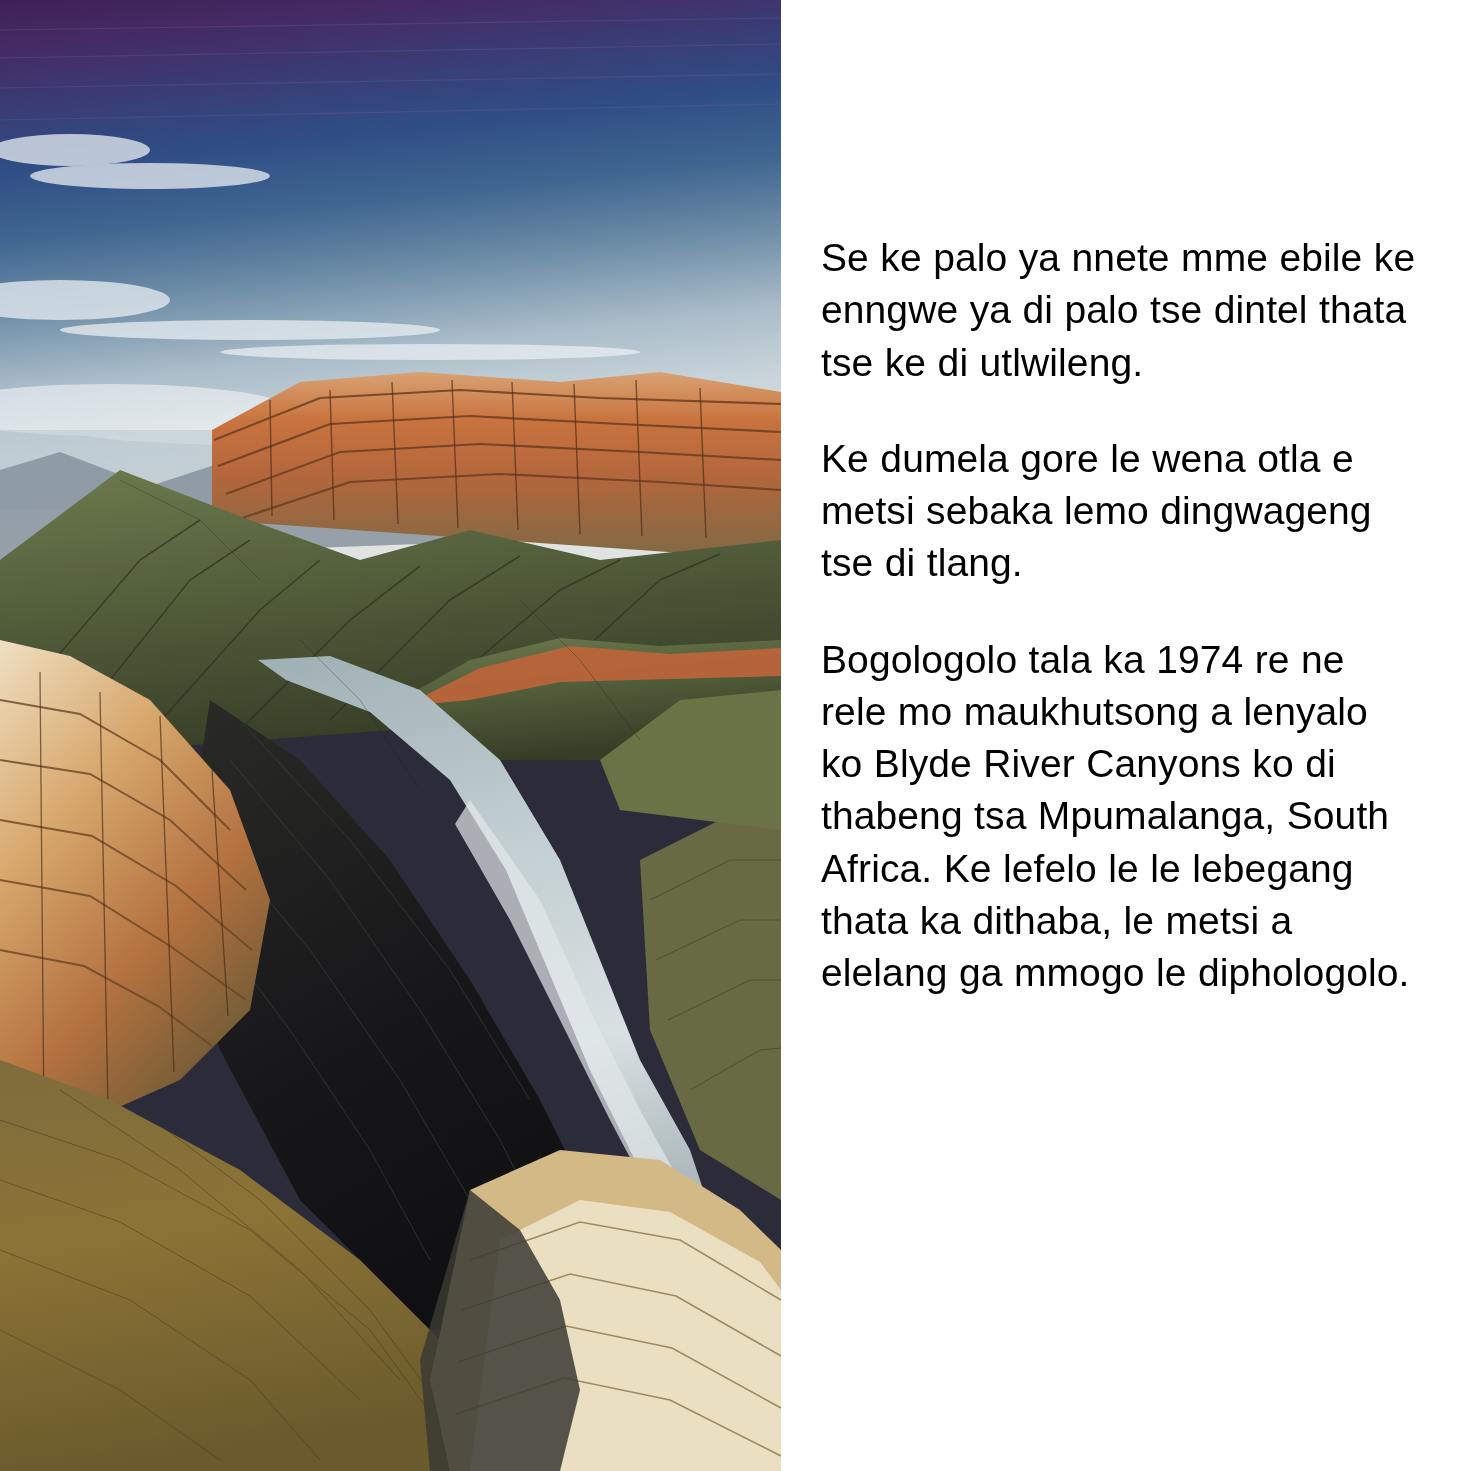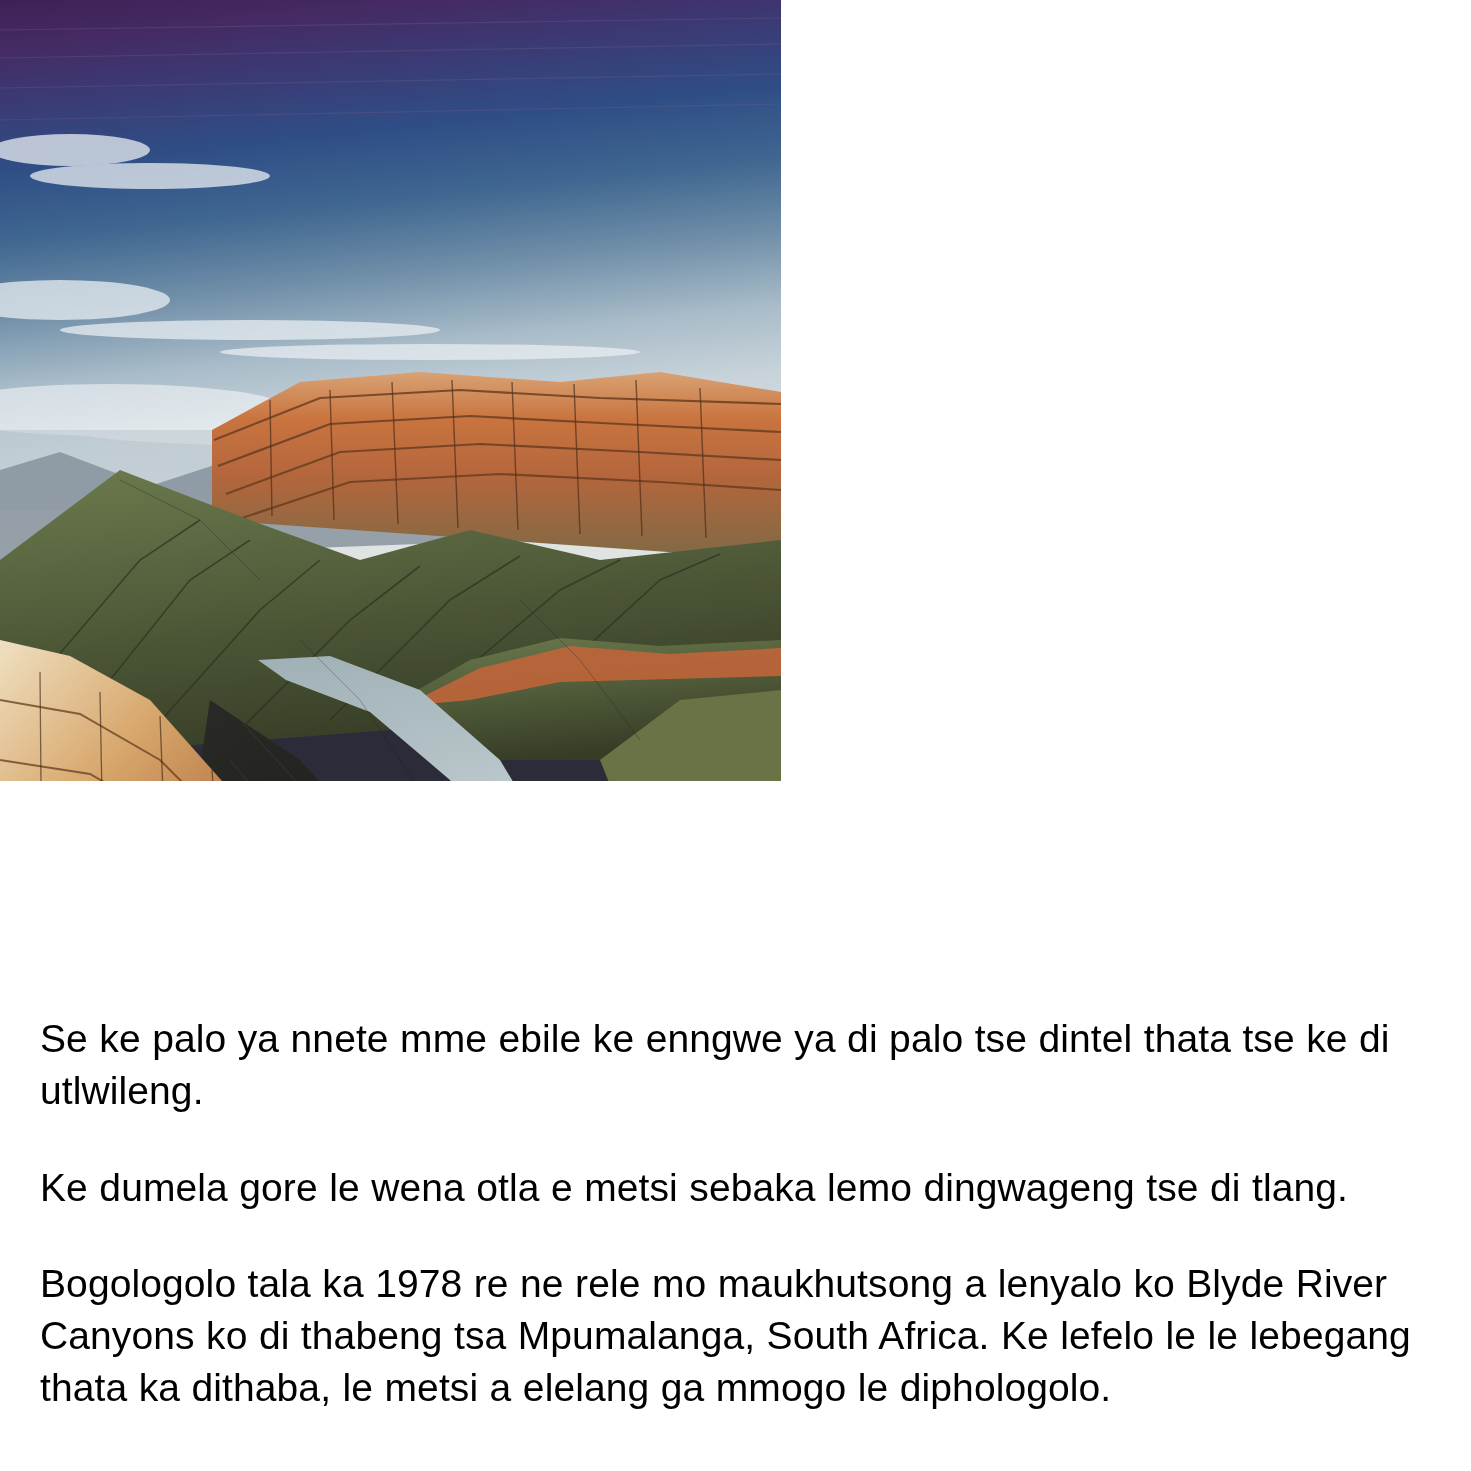--- a/index.html
+++ b/index.html
@@ -11,21 +11,20 @@
     width: 1471px;
     height: 1471px;
     font-family: "Liberation Sans", sans-serif;
     overflow: hidden;
   }
   .page {
     position: relative;
     width: 1471px;
     height: 1471px;
     display: flex;
-    flex-direction: column;
     background: #ffffff;
   }
 
   
   .illustration {
     position: relative;
     width: 781px;
     height: 1471px;
     overflow: hidden;
     flex: 0 0 781px;
@@ -227,16 +226,16 @@
         <path d="M520 600 L580 660 L640 740"></path>
         <path d="M120 480 L200 520 L260 580"></path>
         <path d="M360 1000 L420 1090 L470 1190"></path>
       </g>
     </svg>
   </div>
 
   <div class="text-column">
     <p class="para">Se ke palo ya nnete mme ebile ke enngwe ya di palo tse dintel thata tse ke di utlwileng.</p>
     <p class="para">Ke dumela gore le wena otla e metsi sebaka lemo dingwageng tse di tlang.</p>
-    <p class="para">Bogologolo tala ka 1978 re ne rele mo maukhutsong a lenyalo ko Blyde River Canyons ko di thabeng tsa Mpumalanga, South Africa. Ke lefelo le le lebegang thata ka dithaba, le metsi a elelang ga mmogo le diphologolo.</p>
+    <p class="para">Bogologolo tala ka 1974 re ne rele mo maukhutsong a lenyalo ko Blyde River Canyons ko di thabeng tsa Mpumalanga, South Africa. Ke lefelo le le lebegang thata ka dithaba, le metsi a elelang ga mmogo le diphologolo.</p>
   </div>
 
 </div>
 
 </body></html>

